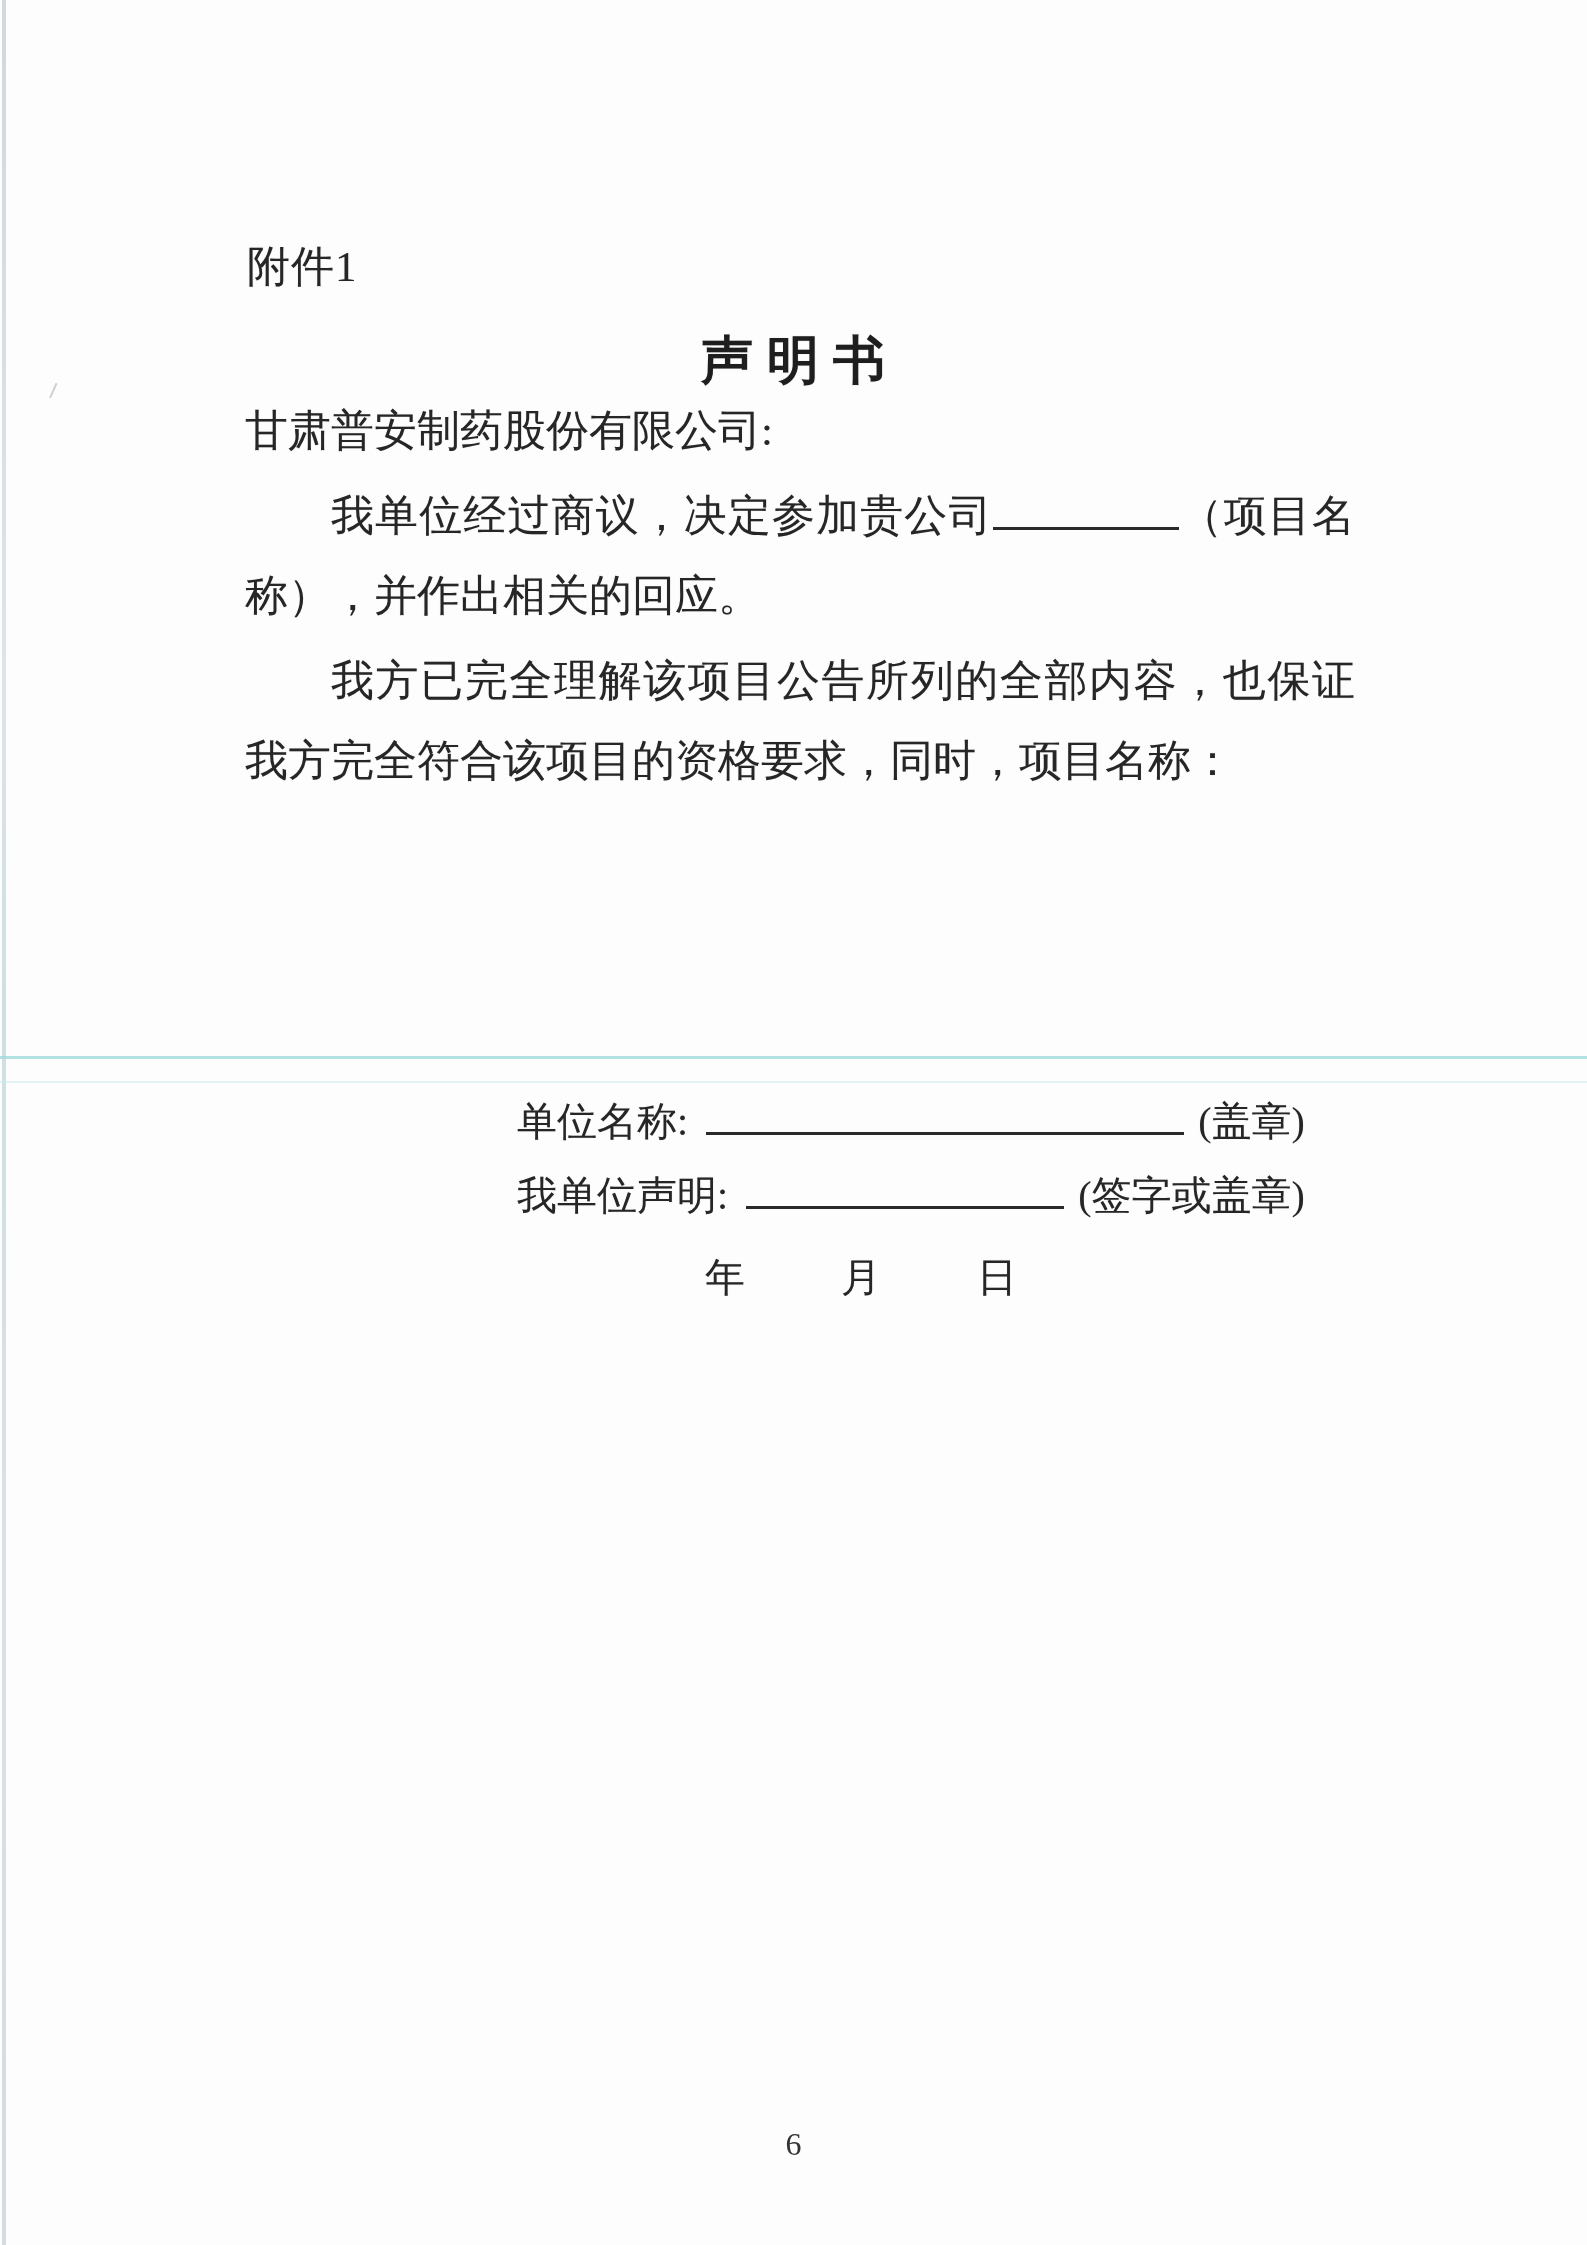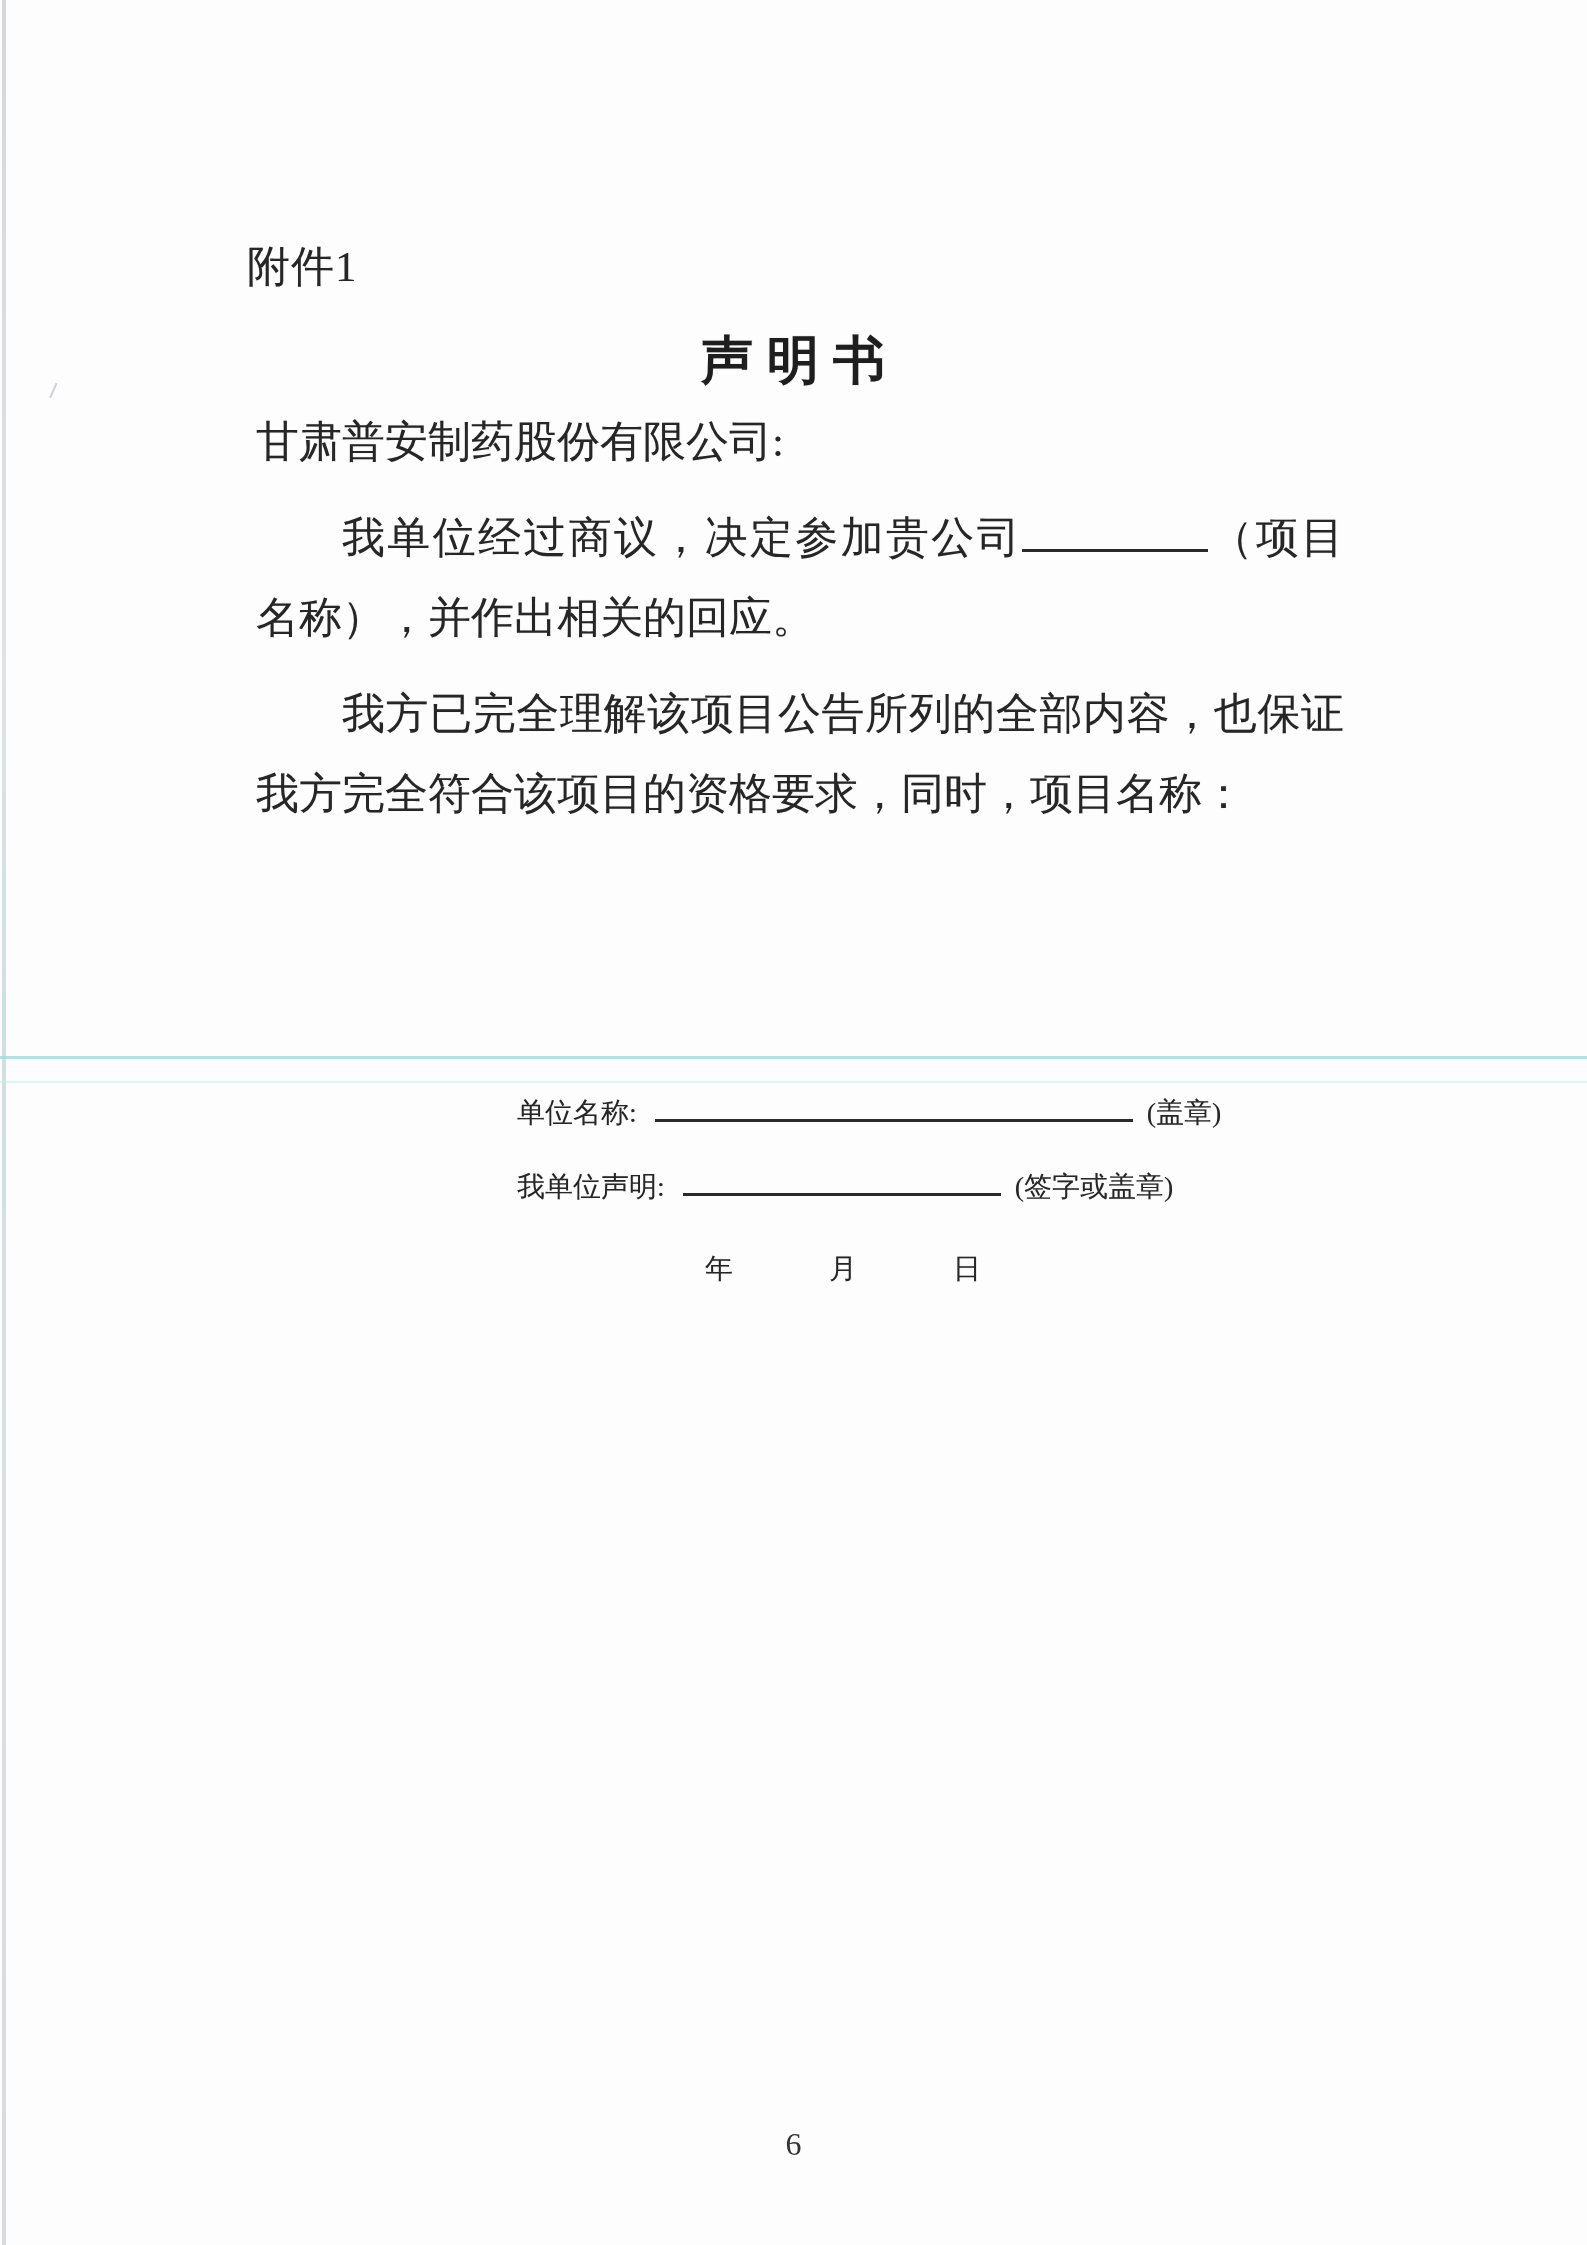--- a/index.html
+++ b/index.html
@@ -54,32 +54,32 @@
     text-shadow: 0 0 1px rgba(0,0,0,.3);
     margin-top: 28px;
   }
   .body-text {
     position: absolute; left: 240px; top: 386px;
     width: 1120px;
     font-size: 43px; line-height: 80px;
     text-align: justify;
     text-shadow: 0 0 1px rgba(20,20,20,.22);
   }
-  .body-text p { margin: 16px; }
+  .body-text p { margin: 5px; }
   .body-text p.indent { text-indent: 2em; }
   .inline-blank {
     display: inline-block;
     width: 186px; height: 0.85em;
     border-bottom: 3px solid #2a2a2a;
     vertical-align: baseline;
   }
   .sig-block {
     position: absolute; left: 517px; top: 1094px;
     width: 860px;
-    font-size: 28px;
+    font-size: 40px;
     text-shadow: 0 0 1px rgba(20,20,20,.22);
     font-family: Liberation Serif, serif;
   }
   .sig-row {
     display: flex; align-items: baseline;
     height: 74px;
   }
   .sig-label { white-space: nowrap; }
   .sig-blank {
     display: inline-block;

